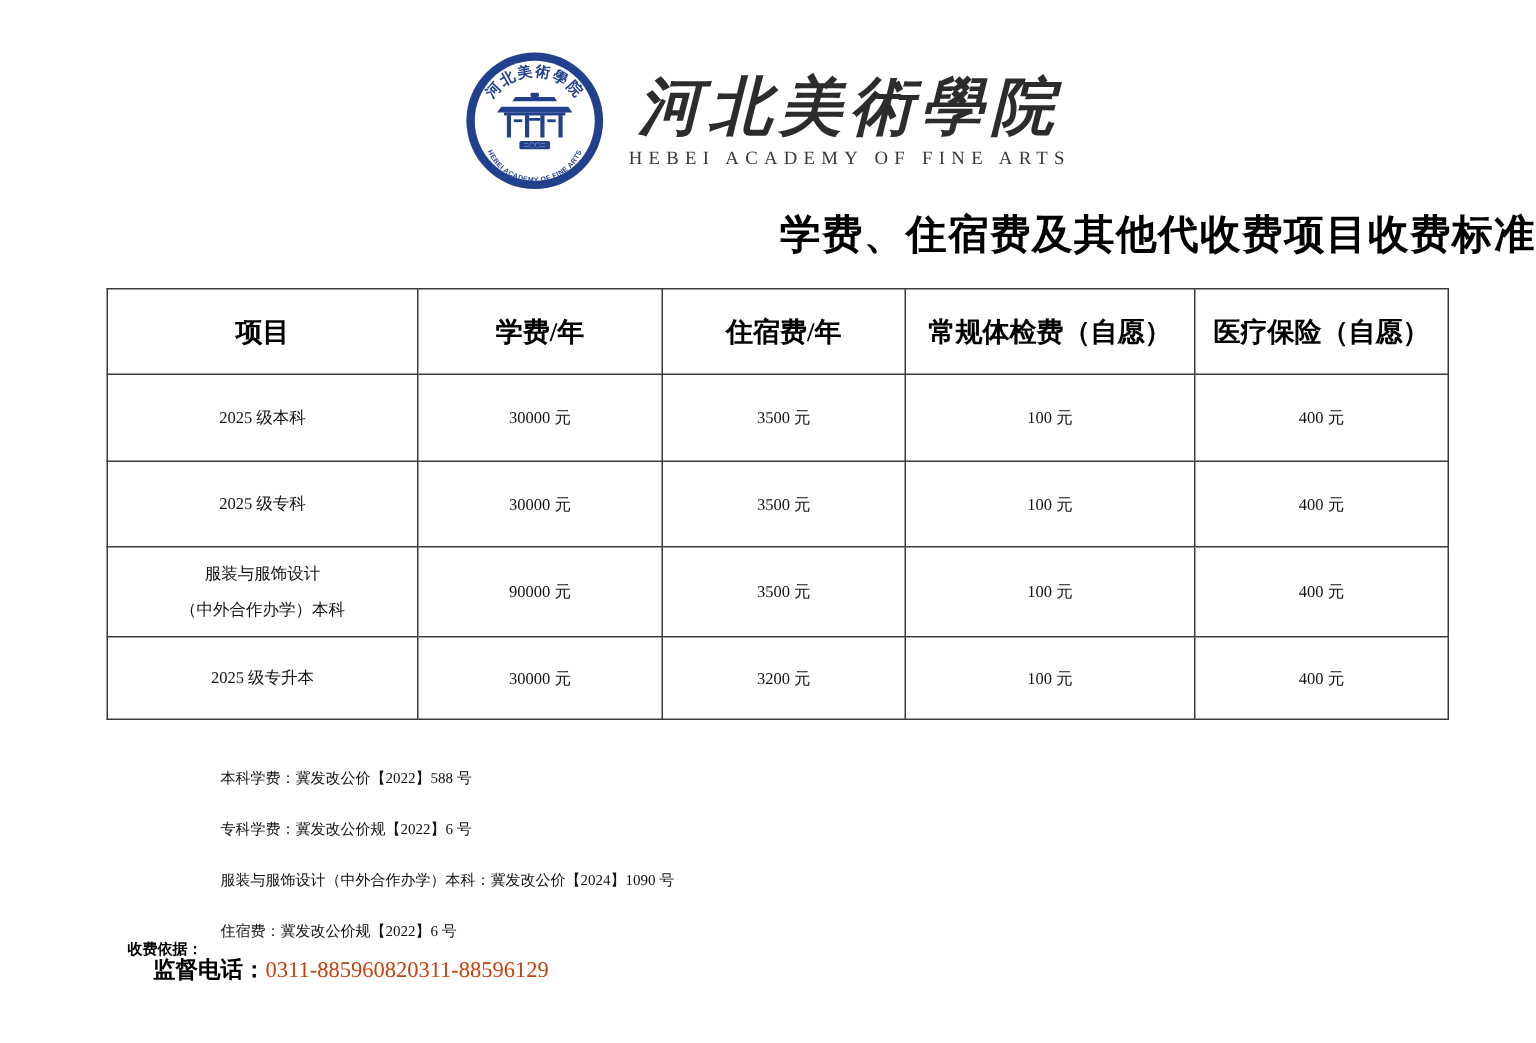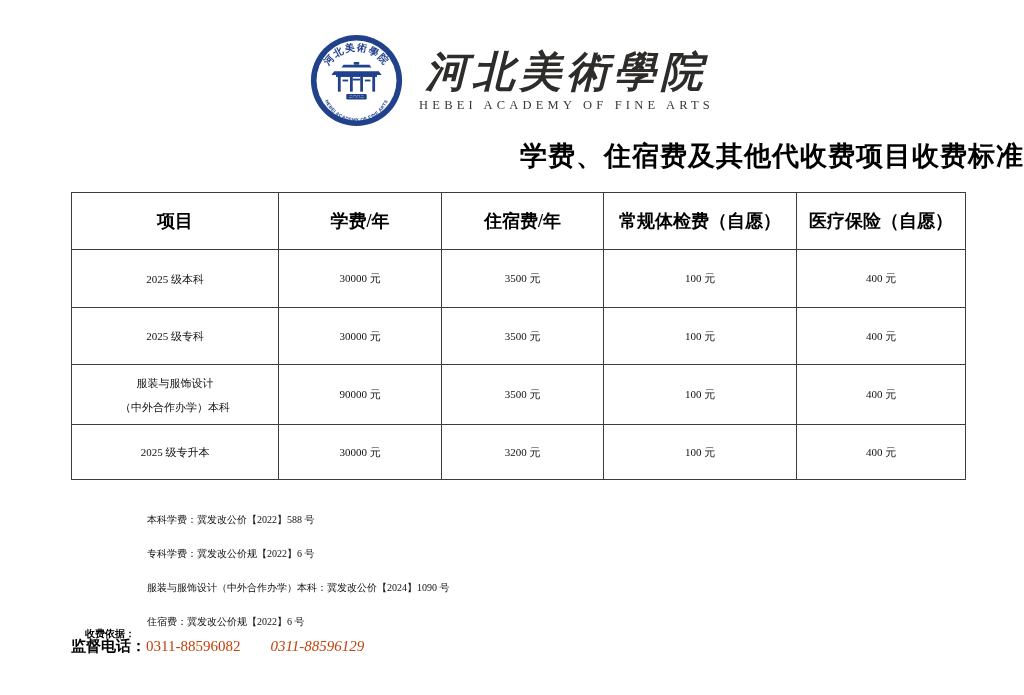--- a/index.html
+++ b/index.html
@@ -58,27 +58,27 @@
   
   .basis{
     position:absolute;left:85px;top:497px;
     display:flex;align-items:flex-end;
     font-size:10px;line-height:22px;
   }
   .basis-label{font-weight:bold;white-space:nowrap;color:#000;}
   .basis-items{margin:0;padding:0;list-style:none;}
   .basis-items li{margin:12px;padding:0;color:#111;}
   .supervision{
-    position:absolute;left:71px;top:637px;
+    position:absolute;left:102px;top:637px;
     display:flex;align-items:baseline;
     font-size:15px;
   }
   .supervision-label{font-weight:bold;color:#000;white-space:nowrap;}
   .phone{font-family:"Liberation Serif","DejaVu Serif",serif;color:#c2410c;}
-  .phone + .phone{margin-left:30px;font-style:italic;}
+  .phone + .phone{}
 </style>
 </head>
 <body>
 
 <div class="page">
 
   <div class="logo-row">
     <svg class="seal" viewBox="0 0 100 100">
       <defs>
         <path id="topArc" d="M 14 54 A 36 36 0 0 1 86 54"></path>

